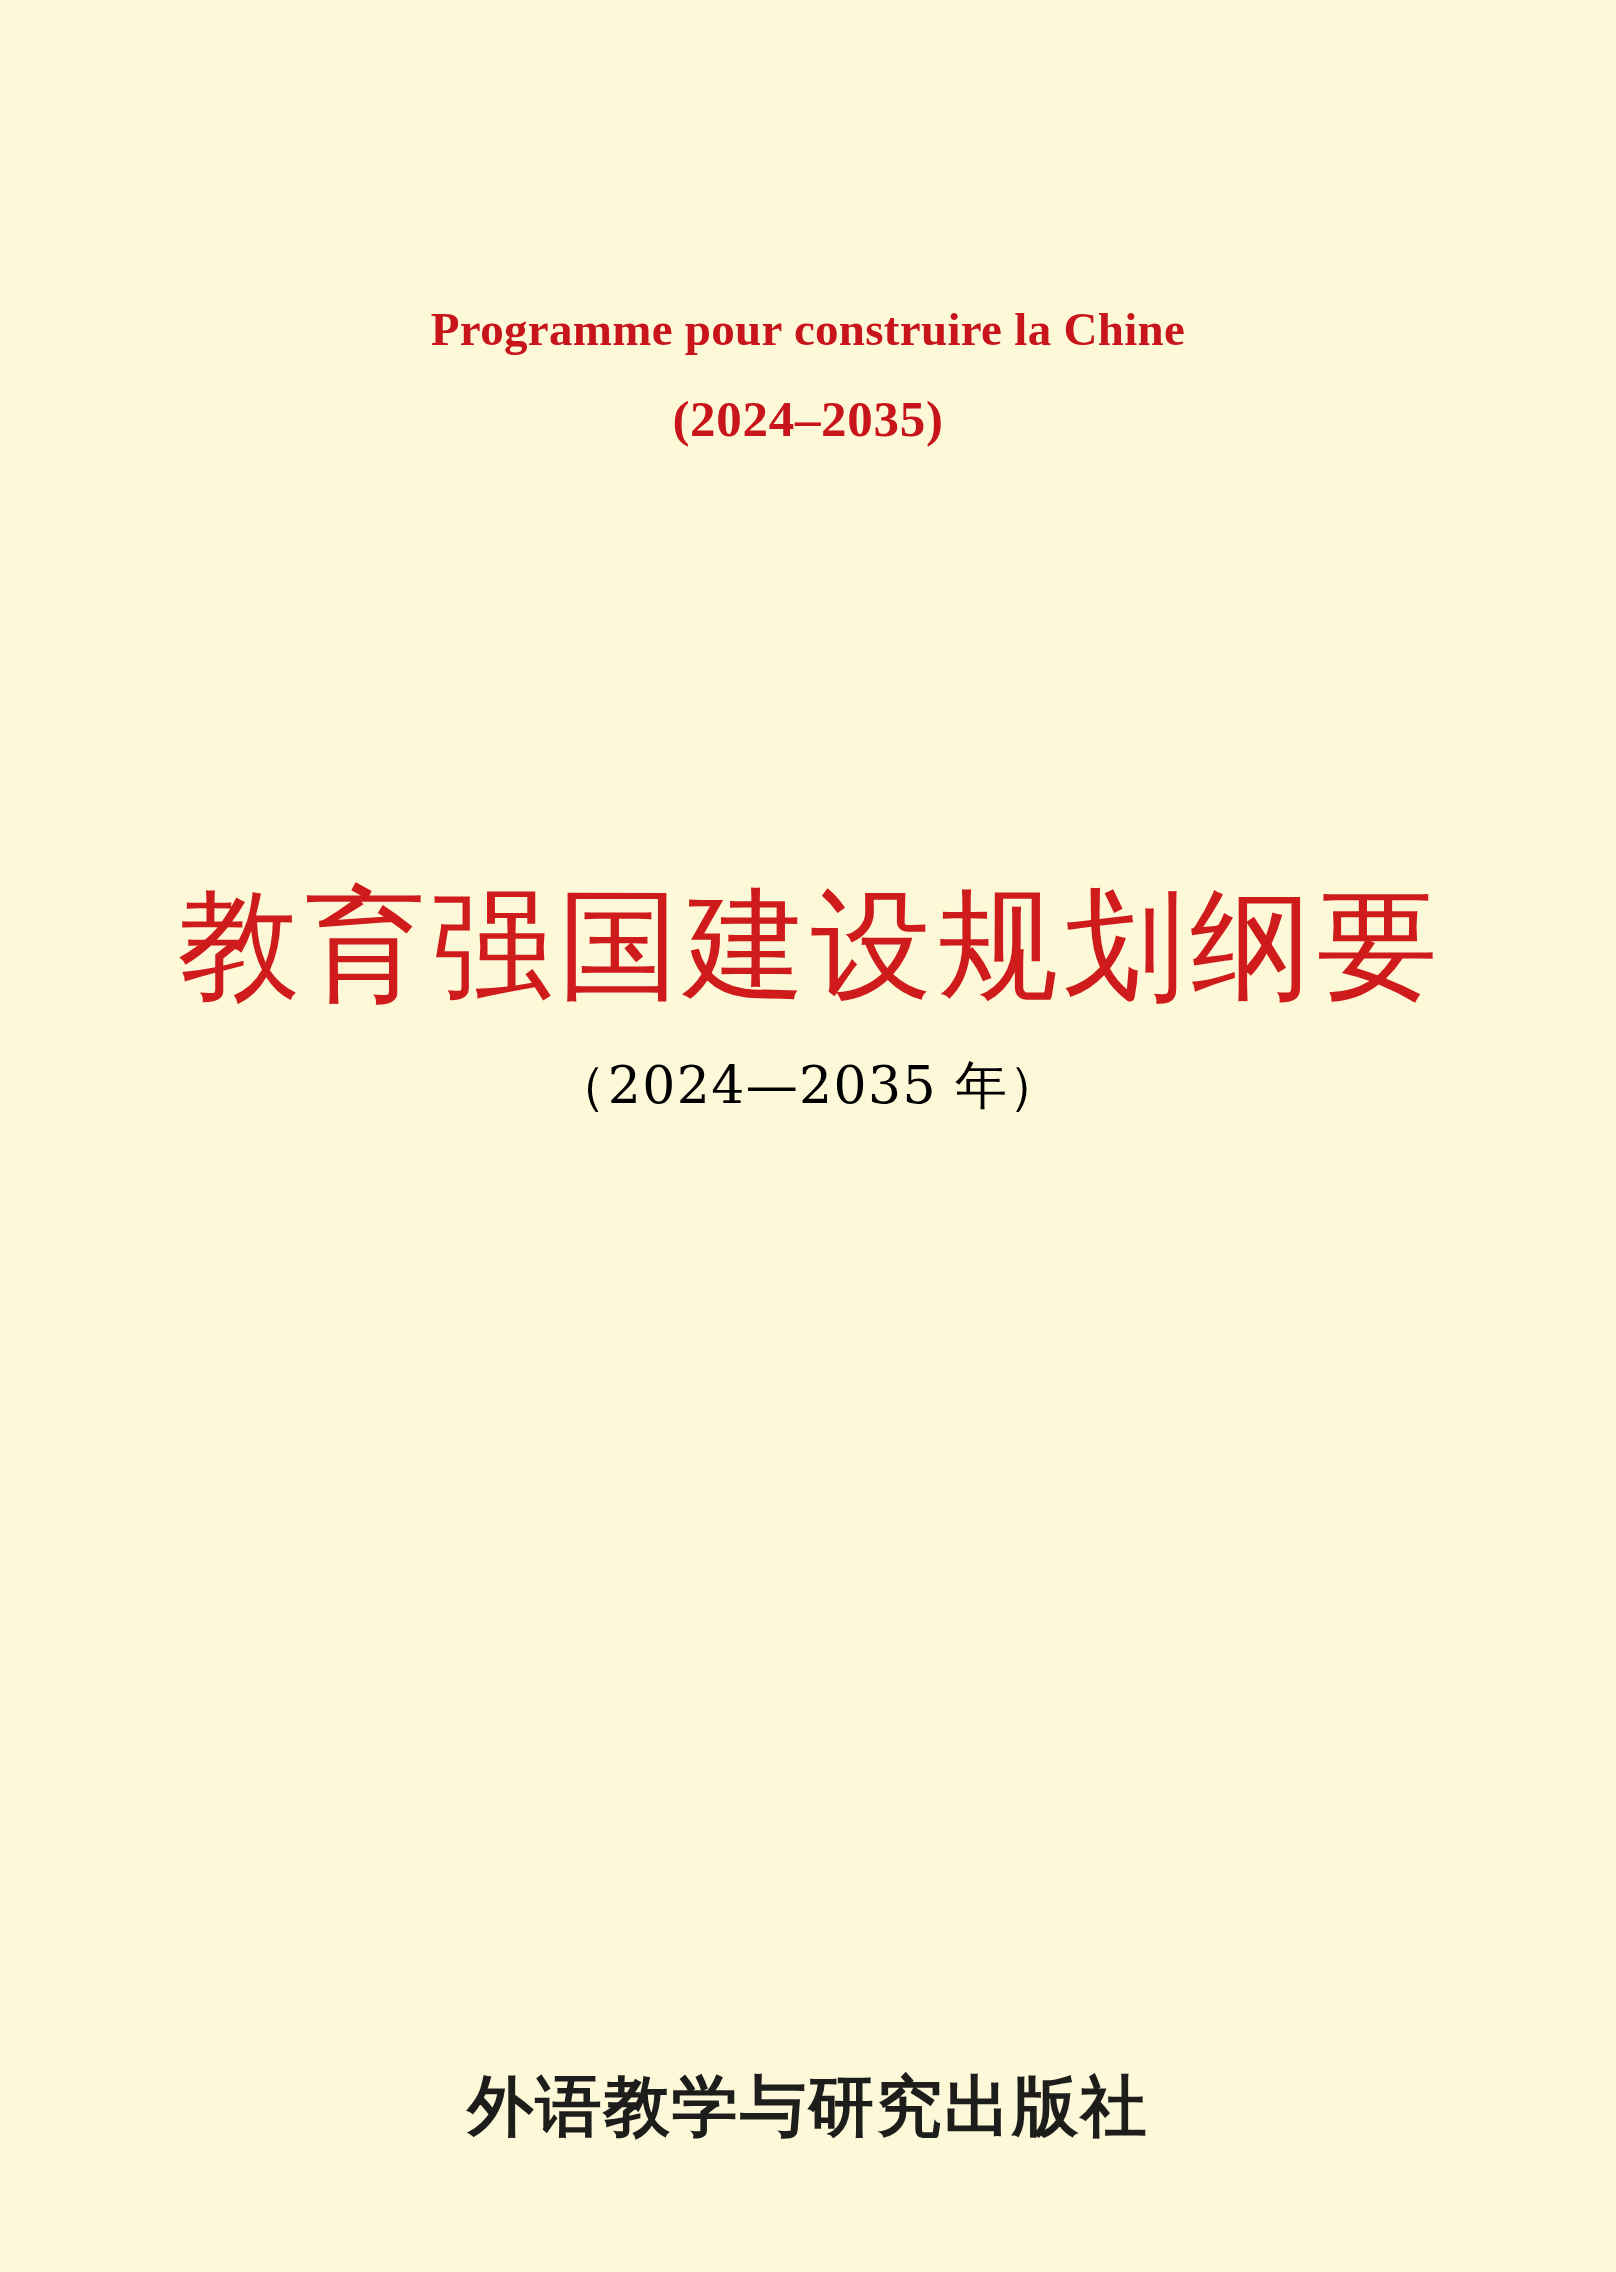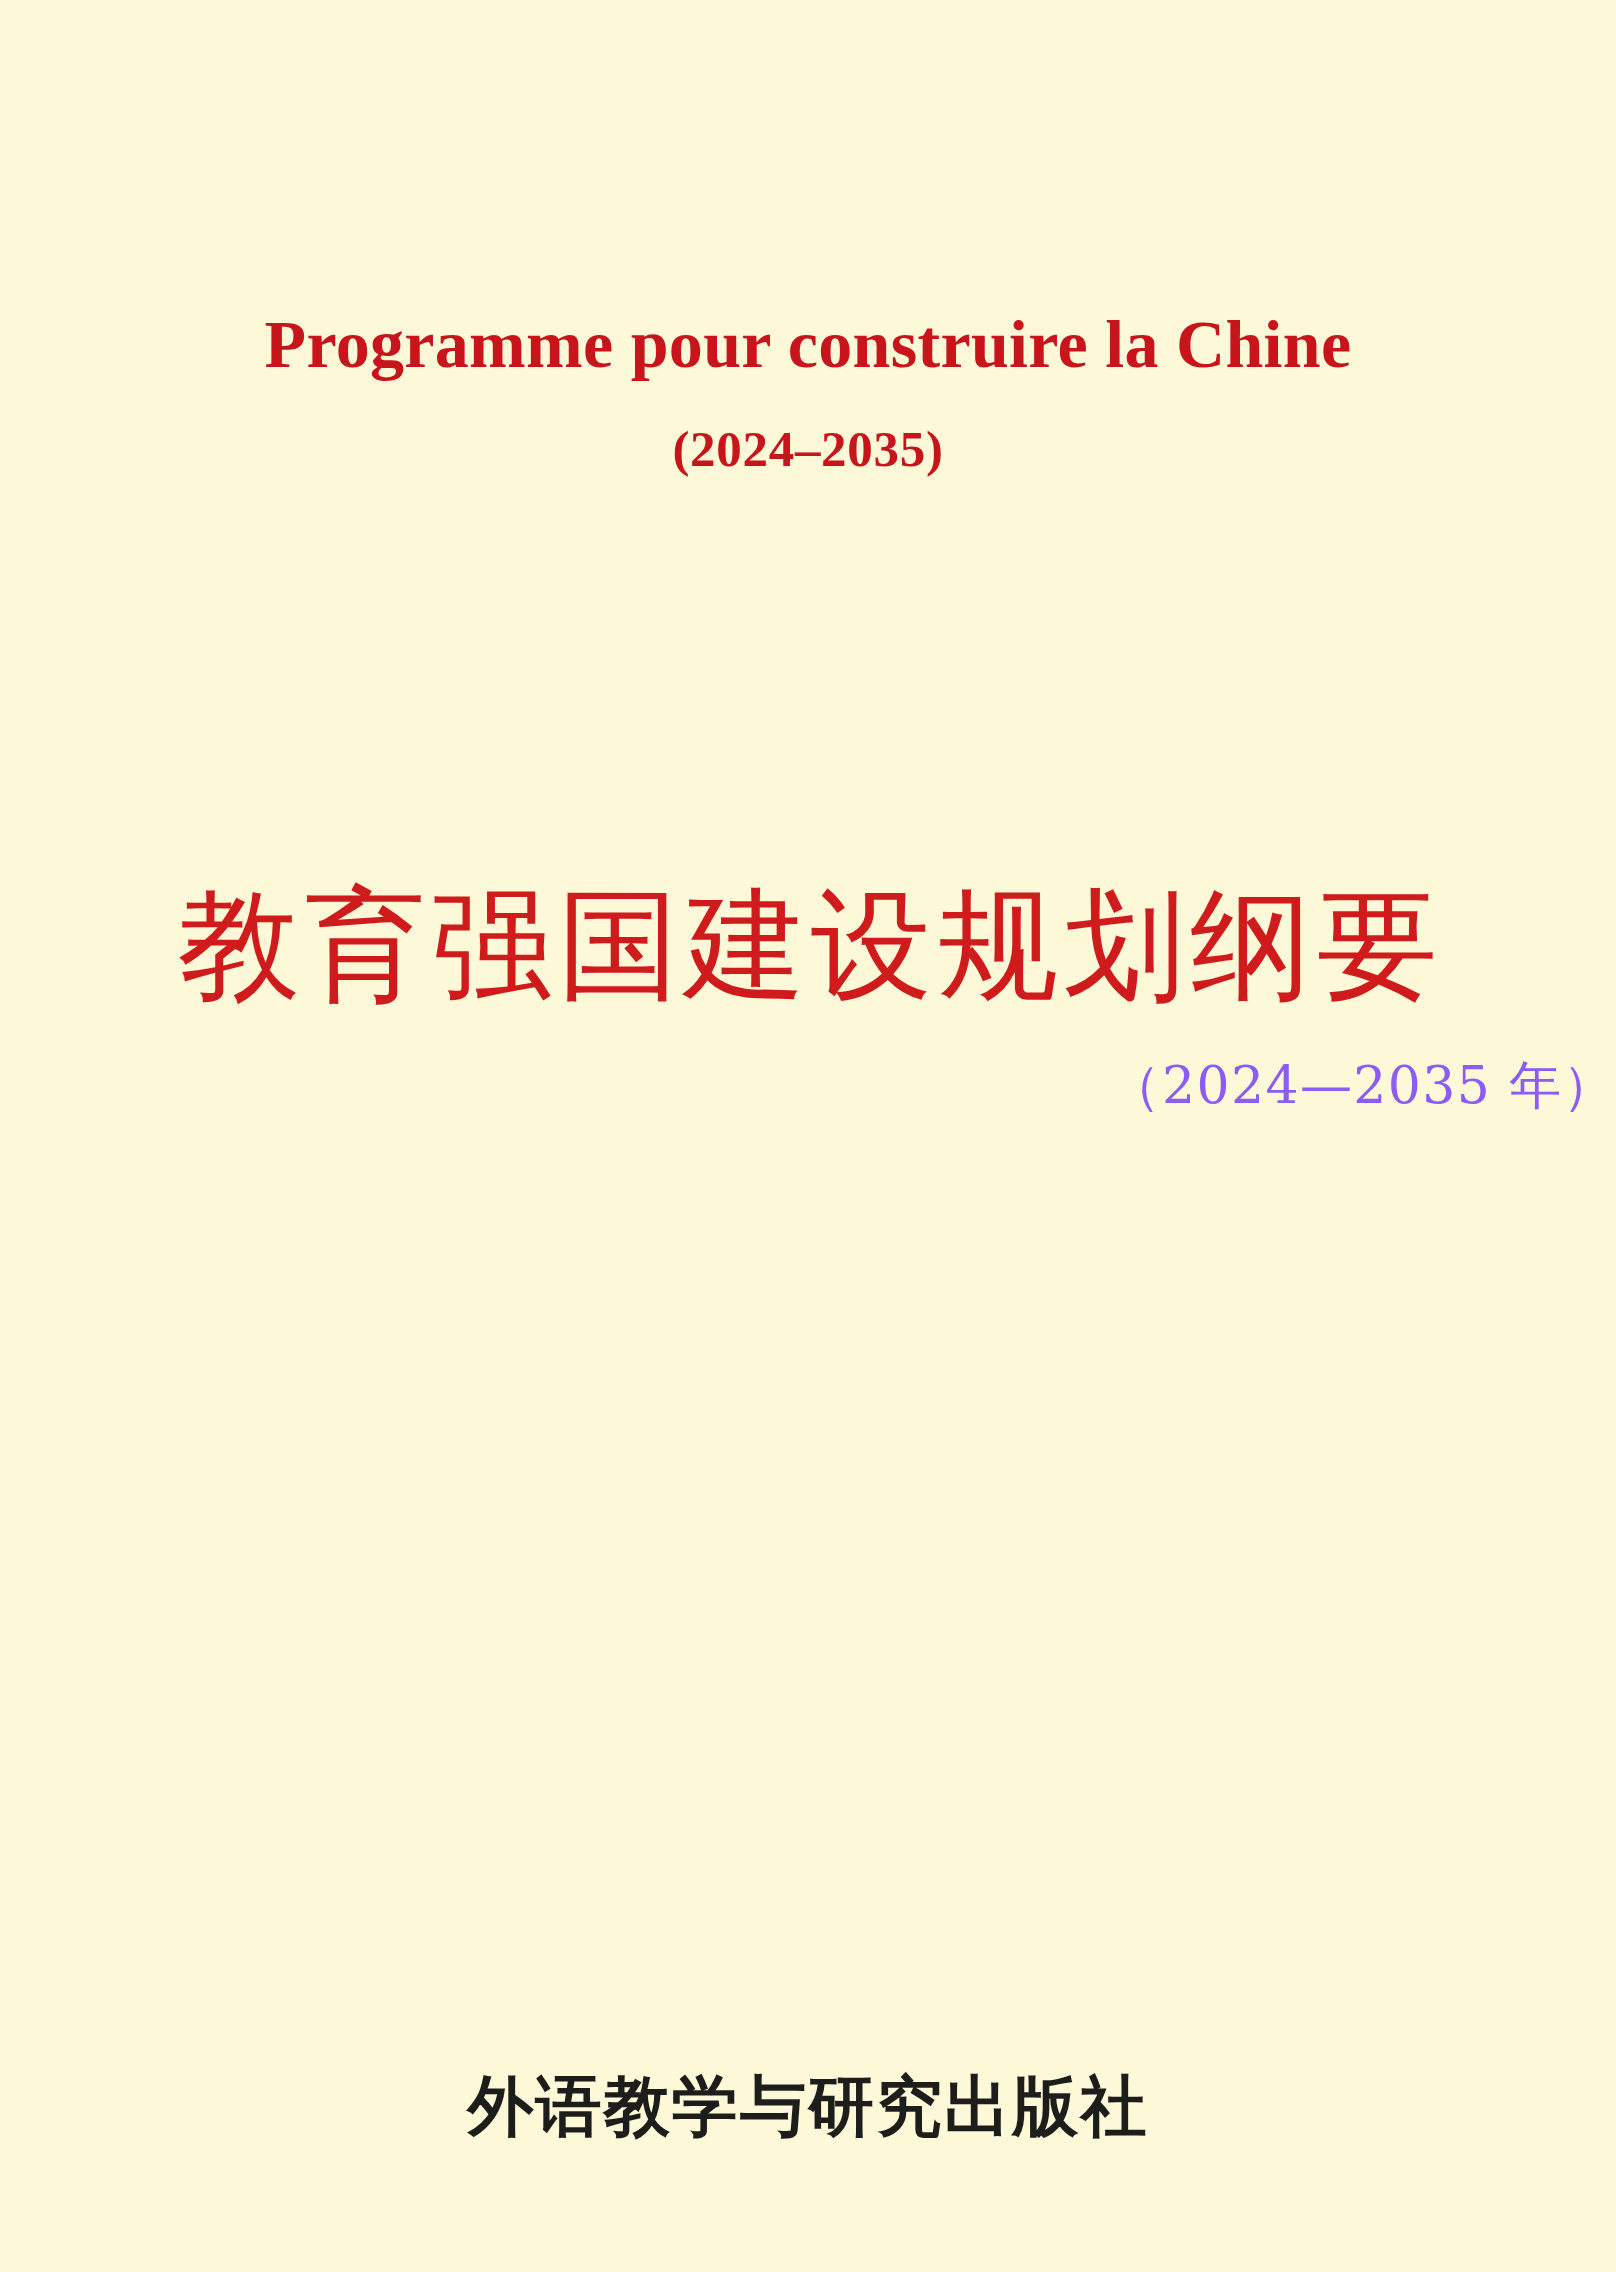--- a/index.html
+++ b/index.html
@@ -28,21 +28,21 @@
     top: 296px;
     left: 0;
     width: 100%;
     text-align: center;
   }
 
   .fr-title {
     color: #c8141b;
     font-family: "Liberation Serif", serif;
     font-weight: bold;
-    font-size: 68px;
+    font-size: 47px;
     line-height: 1.42;
     letter-spacing: 0.3px;
     margin: 0;
     padding: 0 124px;
   }
 
   .fr-title .line {
     display: block;
   }
 
@@ -69,27 +69,26 @@
     font-family: "DejaVu Serif", "Liberation Serif", serif;
     font-weight: normal;
     font-size: 121px;
     letter-spacing: 5.5px;
     line-height: 1.18;
     margin: 0;
     text-indent: 5.5px;
   }
 
   .cn-years {
-    color: #8b5cf6;
+    color: #000000;
     font-family: "DejaVu Serif", "Liberation Serif", serif;
     font-weight: normal;
     font-size: 52px;
     letter-spacing: 1.4px;
     margin-top: 33px;
-    text-align: right;
   }
 
   
   .publisher {
     position: absolute;
     bottom: 121px;
     left: 0;
     width: 100%;
     text-align: center;
     color: #1d1d1b;

